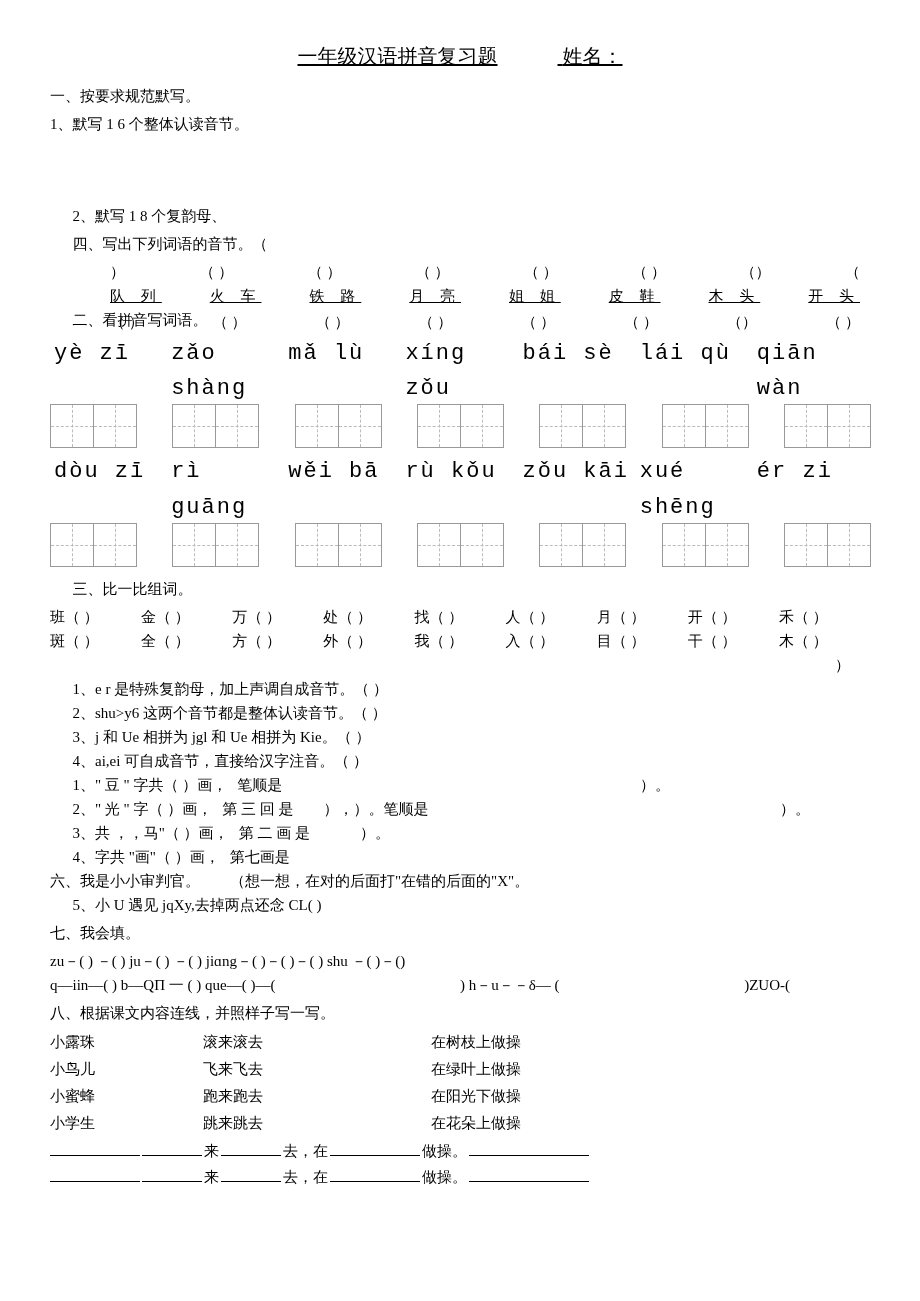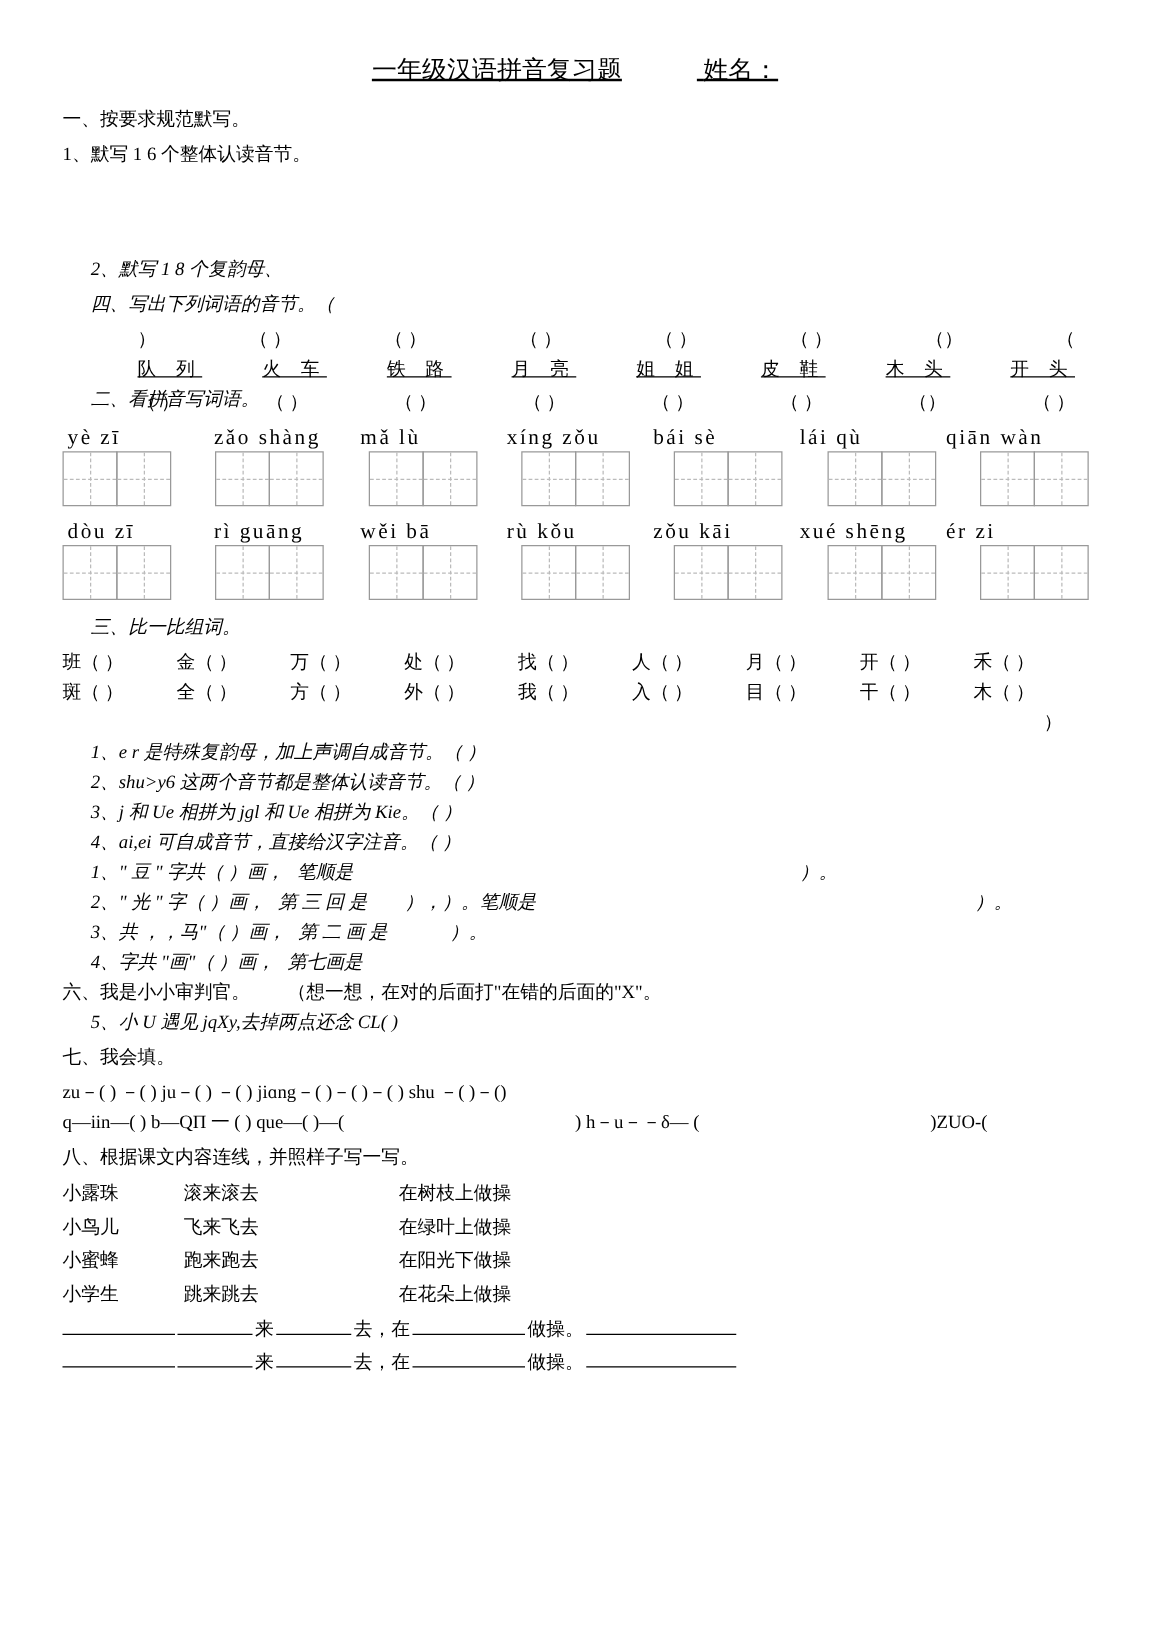--- a/index.html
+++ b/index.html
@@ -13,21 +13,21 @@
     line-height: 1.6;
   }
   .title-row {
     text-align: center;
     font-size: 20px;
     margin-bottom: 12px;
     text-decoration: underline;
   }
   .title-row .title { margin-right: 60px; }
   .section { margin: 4px 0; }
-  .indent { margin-left: 1.5em; font-style: italic; }
+  .indent { margin-left: 1.5em; }
   .row { display: flex; flex-wrap: nowrap; align-items: baseline; }
 
   .q4-parens {
     display: flex;
     justify-content: space-between;
     margin-left: 60px;
     margin-right: 10px;
   }
   .q4-parens span { white-space: nowrap; }
   .q4-words {
@@ -35,22 +35,22 @@
     justify-content: space-between;
     margin-left: 60px;
     margin-right: 10px;
     text-decoration: underline;
   }
   .q4-words span { white-space: nowrap; letter-spacing: 6px; }
 
   .pinyin-row {
     display: flex;
     justify-content: space-between;
-    font-family: Liberation Serif, serif;
-    font-size: 17px;
+    font-family: Liberation Mono, monospace;
+    font-size: 22px;
     margin: 2px 0 -2px 0;
   }
   .pinyin-row span { flex: 1; text-align: left; letter-spacing: 2px; padding-left: 4px; }
 
   .boxes-row { display: flex; justify-content: space-between; }
   .box-group { display: flex; }
   .pbox {
     width: 42px;
     height: 42px;
     border: 1px solid #999;
@@ -72,21 +72,21 @@
   }
 
   .q3-row {
     display: flex;
     justify-content: space-between;
   }
   .q3-row span { flex: 1; white-space: nowrap; }
 
   .q6-right { text-align: right; margin-right: 20px; }
 
-  .q8-table { display: flex; gap: 52px; }
+  .q8-table { display: flex; gap: 108px; }
   .q8-col { display: flex; flex-direction: column; }
   .q8-col div { line-height: 1.8; }
 
   .underline-row {
     display: flex;
     align-items: baseline;
     gap: 2px;
     margin-top: 2px;
   }
   .underline {

